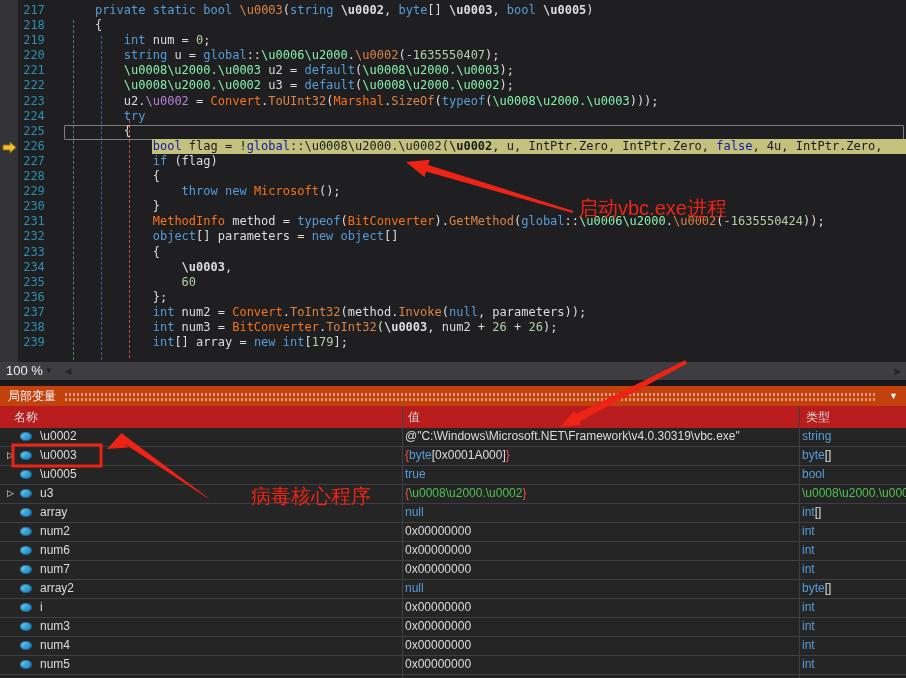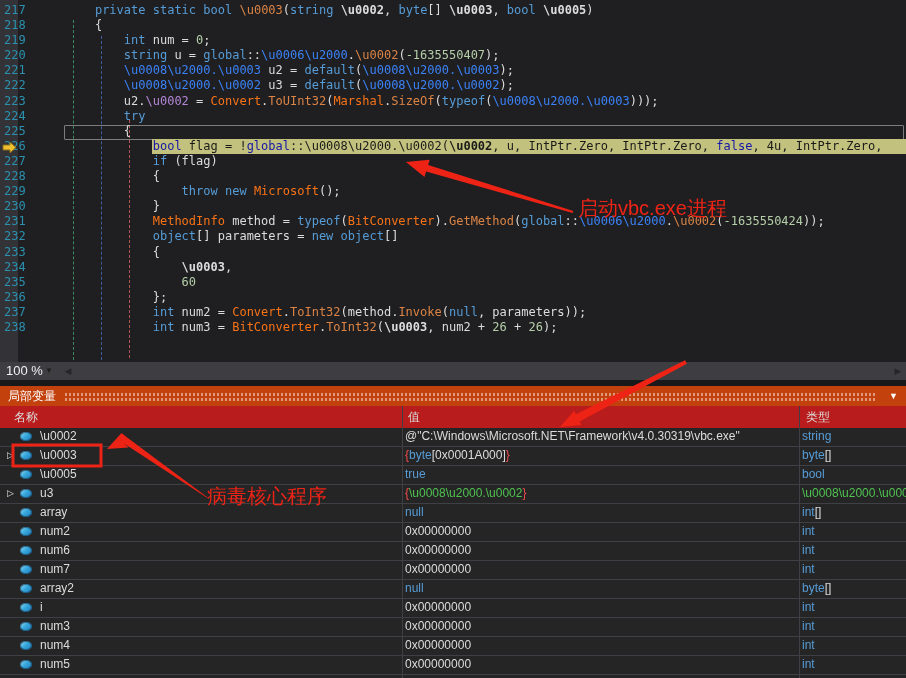--- a/index.html
+++ b/index.html
@@ -10,26 +10,26 @@
   #editor{position:absolute;left:0;top:0;width:906px;height:362px;background:#1f1f22;overflow:hidden;}
   #bp-margin{position:absolute;left:0;top:0;width:18px;height:362px;background:#333337;}
   .iguide{position:absolute;width:0;border-left:1px dashed;}
   #ig1{left:73px;top:20px;height:340px;border-color:#3c8a62;}
   #ig2{left:101px;top:36px;height:324px;border-color:#3e5f9e;}
   #ig3{left:129px;top:120px;height:238px;border-color:#b85450;}
   #line225-box{position:absolute;left:64px;top:125px;width:838px;height:13px;
                border:1px solid #7d7d7d;border-radius:1px;}
   #code-lines{position:absolute;left:0;top:3px;width:906px;}
   .crow{position:relative;height:15.1px;font:12px/15.1px "DejaVu Sans Mono", monospace;white-space:pre;}
-  .lineno{position:absolute;left:4px;width:32px;text-align:left;color:#2b91af;}
+  .lineno{position:absolute;left:18px;width:32px;text-align:center;color:#2b91af;}
   .codetxt{position:absolute;left:66px;z-index:2;}
   .crow.hl-a::before{content:"";position:absolute;left:152px;right:0;top:0;bottom:0;background:#c2c27e;z-index:1;}
   .crow.hl-b::before{content:"";position:absolute;left:165px;width:165px;top:0;bottom:0;background:#c2c27e;z-index:1;}
   
-  .c-kw{color:#569cd6}.c-ty{color:#f97316}.c-gt{color:#3b82f6}.c-mt{color:#dc8445}
+  .c-kw{color:#569cd6}.c-ty{color:#f97316}.c-gt{color:#86efac}.c-mt{color:#dc8445}
   .c-pm{color:#dcdcdc;font-weight:bold}.c-fd{color:#b487d6}.c-nm{color:#b5cea8}.c-pl{color:#dcdcdc}
   .c-hk{color:#1616a8}.c-hp{color:#1a1a1a}.c-hb{color:#1a1a1a;font-weight:bold}
   #cur-stmt-arrow{position:absolute;left:2px;top:141px;z-index:3;}
 
   
   #hscroll{position:absolute;left:0;top:362px;width:906px;height:18px;background:#3e3e42;}
   #zoom-ctrl{position:absolute;left:0;top:0;height:18px;line-height:18px;color:#f1f1f1;
              font-size:13px;padding:0 6px;}
   #zoom-caret{position:absolute;left:42px;top:0;width:14px;height:18px;line-height:18px;
               text-align:center;color:#1e1e1e;font-size:8px;}
@@ -100,20 +100,21 @@
       <div class="crow"><span class="lineno">229</span><span class="codetxt"><span class="c-pl">                </span><span class="c-kw">throw</span><span class="c-pl"> </span><span class="c-kw">new</span><span class="c-pl"> </span><span class="c-ty">Microsoft</span><span class="c-pl">();</span></span></div>
       <div class="crow"><span class="lineno">230</span><span class="codetxt"><span class="c-pl">            }</span></span></div>
       <div class="crow"><span class="lineno">231</span><span class="codetxt"><span class="c-pl">            </span><span class="c-ty">MethodInfo</span><span class="c-pl"> method = </span><span class="c-kw">typeof</span><span class="c-pl">(</span><span class="c-ty">BitConverter</span><span class="c-pl">).</span><span class="c-mt">GetMethod</span><span class="c-pl">(</span><span class="c-kw">global</span><span class="c-pl">::</span><span class="c-gt">\u0006\u2000</span><span class="c-pl">.</span><span class="c-mt">\u0002</span><span class="c-pl">(</span><span class="c-nm">-1635550424</span><span class="c-pl">));</span></span></div>
       <div class="crow"><span class="lineno">232</span><span class="codetxt"><span class="c-pl">            </span><span class="c-kw">object</span><span class="c-pl">[] parameters = </span><span class="c-kw">new</span><span class="c-pl"> </span><span class="c-kw">object</span><span class="c-pl">[]</span></span></div>
       <div class="crow"><span class="lineno">233</span><span class="codetxt"><span class="c-pl">            {</span></span></div>
       <div class="crow"><span class="lineno">234</span><span class="codetxt"><span class="c-pl">                </span><span class="c-pm">\u0003</span><span class="c-pl">,</span></span></div>
       <div class="crow"><span class="lineno">235</span><span class="codetxt"><span class="c-pl">                </span><span class="c-nm">60</span></span></div>
       <div class="crow"><span class="lineno">236</span><span class="codetxt"><span class="c-pl">            };</span></span></div>
       <div class="crow"><span class="lineno">237</span><span class="codetxt"><span class="c-pl">            </span><span class="c-kw">int</span><span class="c-pl"> num2 = </span><span class="c-ty">Convert</span><span class="c-pl">.</span><span class="c-mt">ToInt32</span><span class="c-pl">(method.</span><span class="c-mt">Invoke</span><span class="c-pl">(</span><span class="c-kw">null</span><span class="c-pl">, parameters));</span></span></div>
       <div class="crow"><span class="lineno">238</span><span class="codetxt"><span class="c-pl">            </span><span class="c-kw">int</span><span class="c-pl"> num3 = </span><span class="c-ty">BitConverter</span><span class="c-pl">.</span><span class="c-mt">ToInt32</span><span class="c-pl">(</span><span class="c-pm">\u0003</span><span class="c-pl">, num2 + </span><span class="c-nm">26</span><span class="c-pl"> + </span><span class="c-nm">26</span><span class="c-pl">);</span></span></div>
+      <div class="crow"><span class="lineno">239</span><span class="codetxt"><span class="c-pl">            </span><span class="c-kw">int</span><span class="c-pl">[] array = </span><span class="c-kw">new</span><span class="c-pl"> </span><span class="c-kw">int</span><span class="c-pl">[</span><span class="c-nm">179</span><span class="c-pl">];</span></span></div>
     </div>
   <svg id="cur-stmt-arrow" width="15" height="13">
     <polygon points="1,4 8,4 8,1 14,6.5 8,12 8,9 1,9" fill="#f0c030" stroke="#8a6d1a" stroke-width="1"></polygon>
   </svg>
 </div>
 
 <div id="hscroll">
   <div id="zoom-ctrl">100 %</div>
   <div id="zoom-caret">▼</div>
   <div id="scroll-left" class="scroll-arrow">◀</div>
@@ -228,13 +229,13 @@
 
   <polygon fill="#ed2315" points="573.3,210.9 428.1,164.9 429.7,159.7 406,162 424.5,176.9 426.1,171.6 572.7,213.1"></polygon>
 
   <polygon fill="#ed2315" points="685.1,360.2 576,414.2 574.1,410.7 560,427 581.5,424.9 579.6,421.4 686.9,363.8"></polygon>
 
   <polygon fill="#ed2315" points="206.7,496.7 126.5,436.9 121.5,433.1 107,449 128.5,447.5 124,443.5 209.3,499.3"></polygon>
 
   <rect x="13" y="445" width="88" height="21" fill="none" stroke="#ed2315" stroke-width="3"></rect>
 </svg>
 <div id="annot-process" class="annot-label" style="color: rgb(237, 35, 21);">启动vbc.exe进程</div>
-<div id="annot-virus" class="annot-label" style="color: rgb(237, 35, 21);">病毒核心程序</div>
+<div id="annot-virus" class="annot-label" style="color: rgb(237, 35, 21); margin-left: 44px;">病毒核心程序</div>
 
 </body></html>

